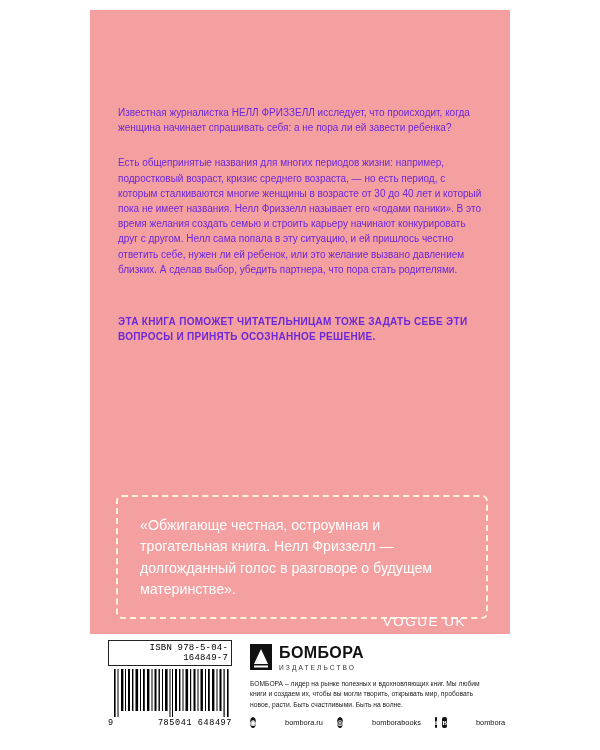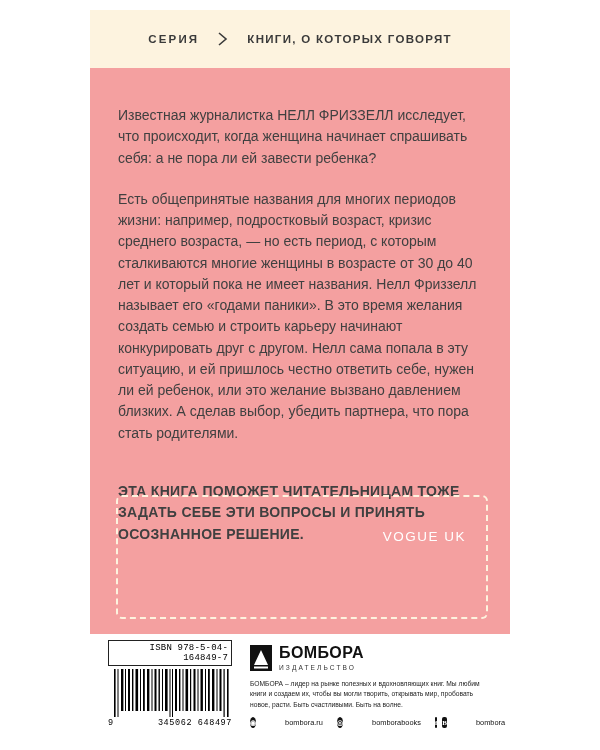--- a/index.html
+++ b/index.html
@@ -57,22 +57,22 @@
     font-weight: bold;
     color: #3a3a3a;
   }
 
   
   .blurb {
     position: absolute;
     left: 28px;
     top: 95px;
     width: 365px;
-    color: #404040;
-    font-size: 14px;
+    color: #6d28d9;
+    font-size: 10px;
     line-height: 1.52;
   }
   .blurb p {
     margin: 0 0 14px 0;
   }
   .blurb p.intro {
     margin-bottom: 20px;
   }
   .blurb .upper {
     font-weight: bold;
@@ -153,21 +153,21 @@
 
   
   .publisher {
     position: absolute;
     left: 160px;
     top: 10px;
     width: 248px;
   }
   .pub-logo-row {
     display: flex;
-    align-items: flex-end;
+    align-items: flex-start;
     gap: 7px;
   }
   .pub-mark svg { display: block; }
   .pub-name {
     font-size: 16px;
     font-weight: bold;
     color: #111;
     letter-spacing: 0.4px;
     line-height: 1;
   }
@@ -206,38 +206,30 @@
     font-family: "Liberation Serif", serif;
   }
   .soc.sq { border-radius: 2px; }
   .link-text { margin-right: 9px; padding-left: 24px; }
 </style>
 </head>
 <body>
 
 <div id="cover">
 
-  <div class="series-band">
-    <span class="series-label">СЕРИЯ</span>
-    <span class="series-arrow">
-      <svg width="16" height="16" viewBox="0 0 16 16">
-        <path d="M4 2 L11 8 L4 14" fill="none" stroke="#3a3a3a" stroke-width="1.6"></path>
-      </svg>
-    </span>
-    <span class="series-title">КНИГИ, О КОТОРЫХ ГОВОРЯТ</span>
-  </div>
 
   <div class="blurb">
     <p class="intro">Известная журналистка НЕЛЛ ФРИЗЗЕЛЛ исследует, что происходит, когда женщина начинает спрашивать себя: а не пора ли ей завести ребенка?</p>
     <p>Есть общепринятые названия для многих периодов жизни: например, подростковый возраст, кризис среднего возраста, — но есть период, с которым сталкиваются многие женщины в возрасте от 30 до 40 лет и который пока не имеет названия. Нелл Фриззелл называет его «годами паники». В это время желания создать семью и строить карьеру начинают конкурировать друг с другом. Нелл сама попала в эту ситуацию, и ей пришлось честно ответить себе, нужен ли ей ребенок, или это желание вызвано давлением близких. А сделав выбор, убедить партнера, что пора стать родителями.</p>
     <p class="upper">ЭТА КНИГА ПОМОЖЕТ ЧИТАТЕЛЬНИЦАМ ТОЖЕ ЗАДАТЬ СЕБЕ ЭТИ ВОПРОСЫ И ПРИНЯТЬ ОСОЗНАННОЕ РЕШЕНИЕ.</p>
   </div>
 
   <div class="quote-box">
     <div class="quote-inner">
+      <div>«Обжигающе честная, остроумная и трогательная книга. Нелл Фриззелл — долгожданный голос в разговоре о будущем материнстве».</div>
       <div class="quote-source">VOGUE UK</div>
     </div>
   </div>
 
   <div class="bottom-strip">
 
     <div class="isbn-block">
       <div class="isbn-text">ISBN 978-5-04-164849-7</div>
       <svg class="barcode" viewBox="0 0 124 48" preserveAspectRatio="none">
         <rect x="0" y="0" width="124" height="48" fill="#ffffff"></rect>
@@ -271,21 +263,21 @@
           <rect x="100" y="0" width="1.8" height="42"></rect>
           <rect x="104" y="0" width="2.4" height="42"></rect>
           <rect x="108.5" y="0" width="1" height="42"></rect>
           <rect x="111.5" y="0" width="2" height="42"></rect>
           <rect x="115.5" y="0" width="1.2" height="48"></rect>
           <rect x="119" y="0" width="1.6" height="48"></rect>
         </g>
       </svg>
       <div class="barcode-digits">
         <span>9</span>
-        <span>345062 648497</span>
+        <span>785041 648497</span>
       </div>
     </div>
 
     <div class="publisher">
       <div class="pub-logo-row">
         <span class="pub-mark">
           <svg width="22" height="26" viewBox="0 0 22 26">
             <rect x="0" y="0" width="22" height="26" fill="#111"></rect>
             <path d="M4 20 L11 5 L18 20 Z" fill="#fff"></path>
             <rect x="4" y="21.5" width="14" height="2" fill="#fff"></rect>

